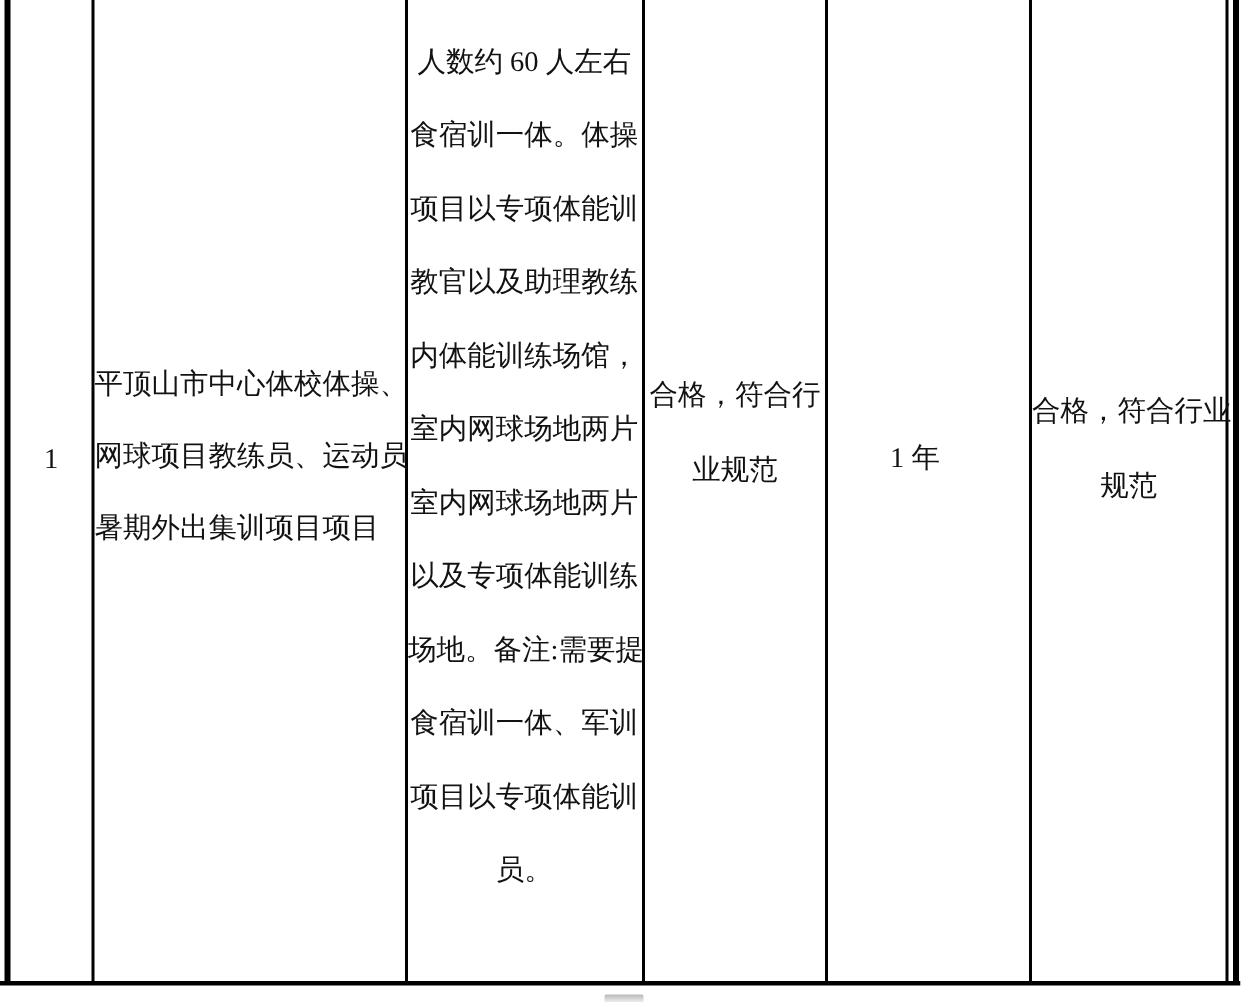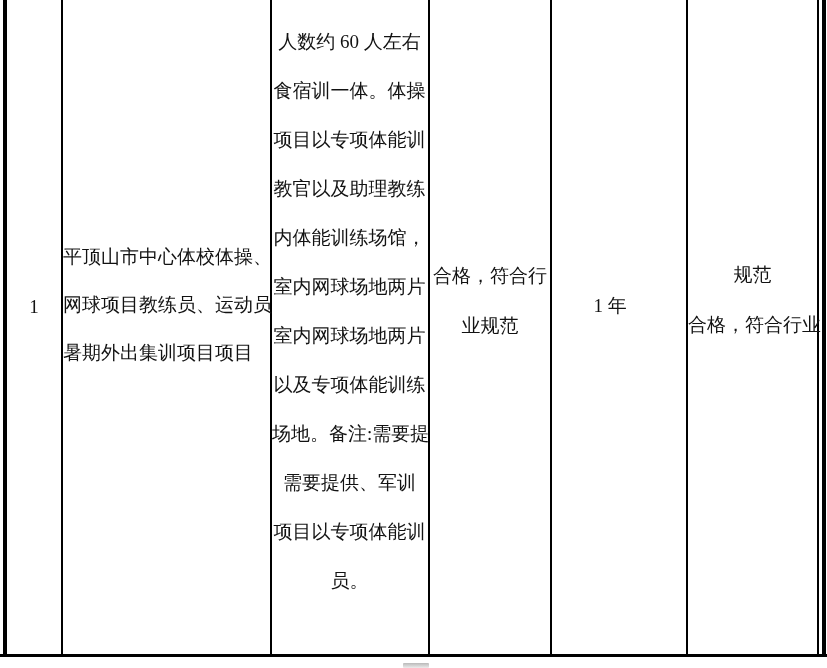--- a/index.html
+++ b/index.html
@@ -27,21 +27,21 @@
     font-size:19px;
     white-space:nowrap;
   }
   .cell-text .tline{display:block;}
   .lh48 .tline{line-height:48px;}
   .lh49 .tline{line-height:49px;}
   .lh50 .tline{line-height:50px;}
   .serial{left:7px;top:283px;width:54px;line-height:48px;}
   .project{left:63px;top:233px;width:172px;}
   .descr{left:272px;top:17px;width:155px;}
-  .eval1{left:430px;top:251px;width:120px;}
+  .eval1{left:430px;top:239px;width:120px;}
   .duration{left:552px;top:282px;width:116px;line-height:48px;}
   .eval2{left:688px;top:250px;width:129px;}
   .scroll-fragment{
     position:absolute;left:403px;top:663px;width:26px;height:5px;
     background:linear-gradient(#b9b9b9,#ececec);
     border-radius:1px;
   }
 </style>
 </head>
 <body>
@@ -71,34 +71,34 @@
   <div class="cell-text descr lh49">
     <span class="tline">人数约 60 人左右</span>
     <span class="tline">食宿训一体。体操</span>
     <span class="tline">项目以专项体能训</span>
     <span class="tline">教官以及助理教练</span>
     <span class="tline">内体能训练场馆，</span>
     <span class="tline">室内网球场地两片</span>
     <span class="tline">室内网球场地两片</span>
     <span class="tline">以及专项体能训练</span>
     <span class="tline">场地。备注:需要提</span>
-    <span class="tline">需要提供、军训</span>
+    <span class="tline">食宿训一体、军训</span>
     <span class="tline">项目以专项体能训</span>
     <span class="tline">员。</span>
   </div>
 
   <div class="cell-text eval1 lh50">
     <span class="tline">合格，符合行</span>
     <span class="tline">业规范</span>
   </div>
 
   <div class="cell-text duration">
     <span class="tline">1 年</span>
   </div>
 
   <div class="cell-text eval2 lh50">
+    <span class="tline">合格，符合行业</span>
     <span class="tline">规范</span>
-    <span class="tline">合格，符合行业</span>
   </div>
 
   <div class="scroll-fragment"></div>
 
 </div>
 
 </body></html>

